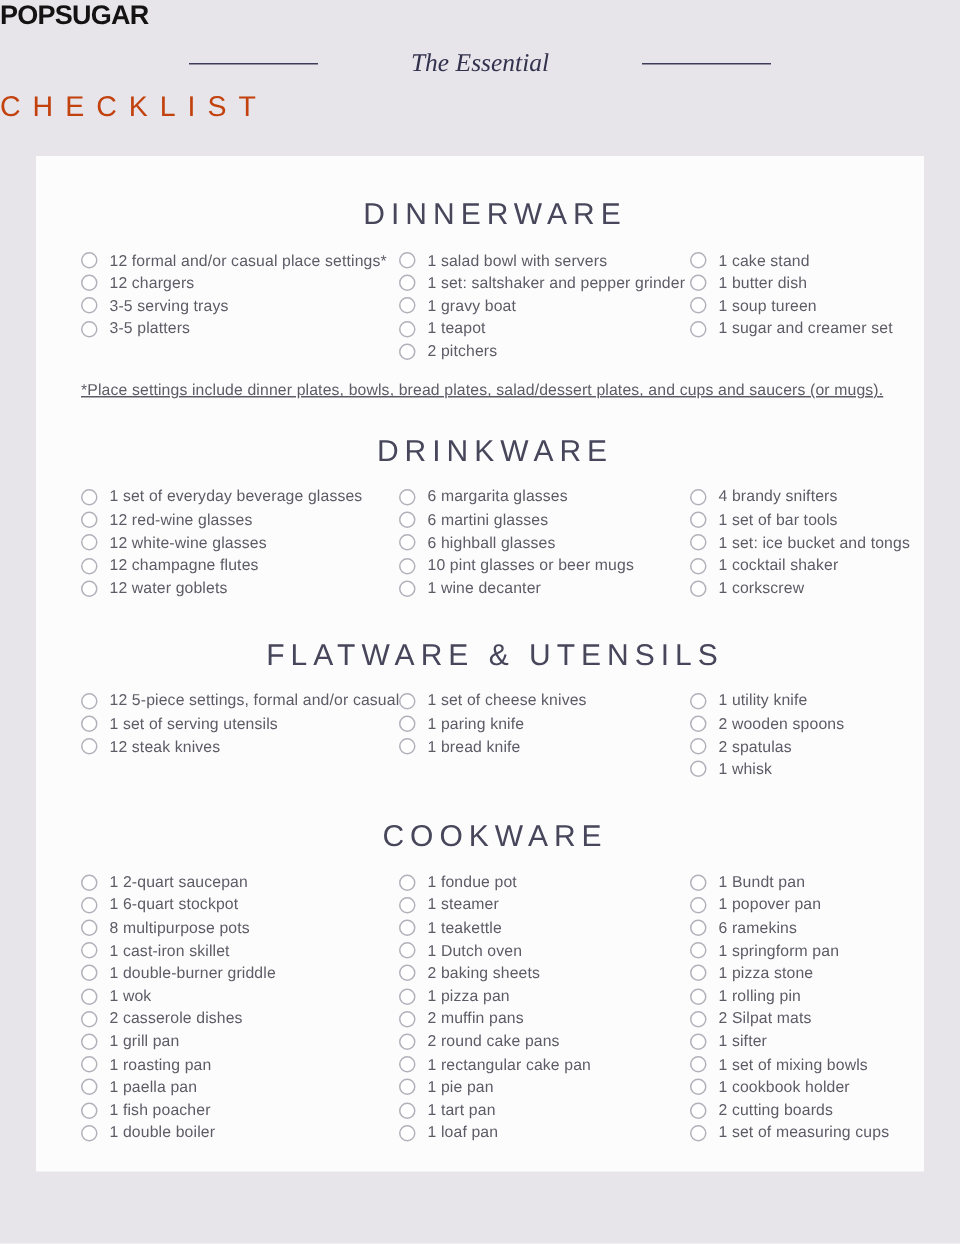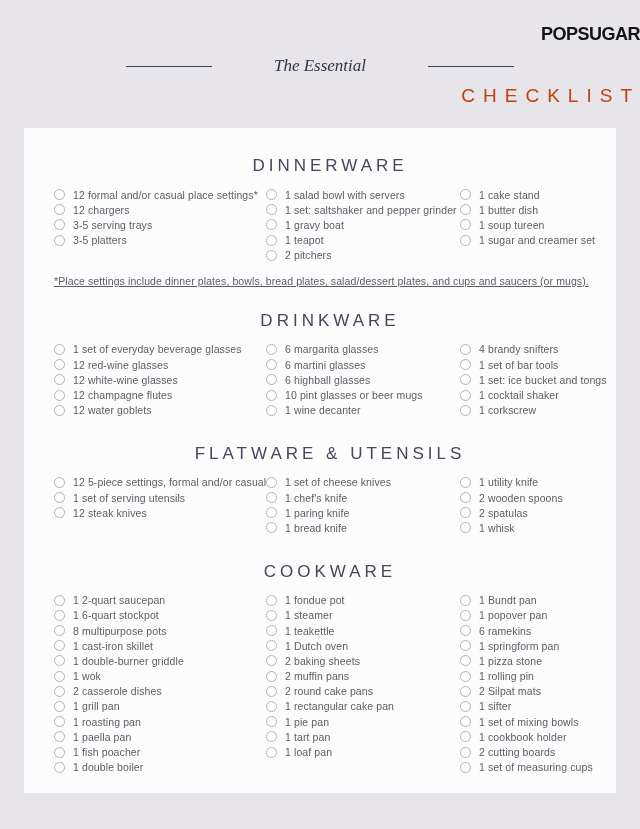--- a/index.html
+++ b/index.html
@@ -2,21 +2,21 @@
 <html><head>
 <meta charset="utf-8">
 <style>
   html,body{margin:0;padding:0;}
   body{
     width:640px;height:829px;overflow:hidden;
     background:#e7e4ea;
     font-family:"Liberation Sans",sans-serif;
     -webkit-font-smoothing:antialiased;
   }
-  .header{text-align:right;padding-top:24px;}
+  .header{text-align:left;}
   .logo{
     display:inline-block;
     font-family:"Liberation Sans",sans-serif;
     font-weight:bold;font-size:18px;letter-spacing:-0.5px;
     color:#131313;
   }
   .tagline-row{
     display:flex;align-items:center;justify-content:center;
     width:388px;margin:11px auto 0;gap:48px;
   }
@@ -36,21 +36,21 @@
     margin-top:9px;
   }
   .card{
     width:592px;margin:21px auto 0;
     background:#fcfcfd;
     padding:4px 0 16px;
     box-sizing:border-box;
   }
   .section-title{
     text-align:center;
-    font-size:17px;letter-spacing:4px;color:#47465b;
+    font-size:20px;letter-spacing:4px;color:#47465b;
     font-weight:normal;margin:24px 0 13px;padding-left:20px;
   }
   .grid{
     display:grid;
     grid-template-columns:212px 194px auto;
     padding-left:30px;
   }
   .item{display:flex;align-items:center;height:11px;margin-bottom:4.2px;}
   .circle{
     width:9px;height:9px;flex:none;
@@ -232,24 +232,20 @@
               <span class="label">12 steak knives</span>
             </div>
           </div>
           <div class="col">
             <div class="item">
               <span class="circle"></span>
               <span class="label">1 set of cheese knives</span>
             </div>
             <div class="item">
               <span class="circle"></span>
-              <span class="label">1 chef's knife</span>
-            </div>
-            <div class="item">
-              <span class="circle"></span>
               <span class="label">1 paring knife</span>
             </div>
             <div class="item">
               <span class="circle"></span>
               <span class="label">1 bread knife</span>
             </div>
           </div>
           <div class="col">
             <div class="item">
               <span class="circle"></span>
@@ -336,20 +332,24 @@
               <span class="circle"></span>
               <span class="label">1 teakettle</span>
             </div>
             <div class="item">
               <span class="circle"></span>
               <span class="label">1 Dutch oven</span>
             </div>
             <div class="item">
               <span class="circle"></span>
               <span class="label">2 baking sheets</span>
+            </div>
+            <div class="item">
+              <span class="circle"></span>
+              <span class="label">1 pizza pan</span>
             </div>
             <div class="item">
               <span class="circle"></span>
               <span class="label">2 muffin pans</span>
             </div>
             <div class="item">
               <span class="circle"></span>
               <span class="label">2 round cake pans</span>
             </div>
             <div class="item">

